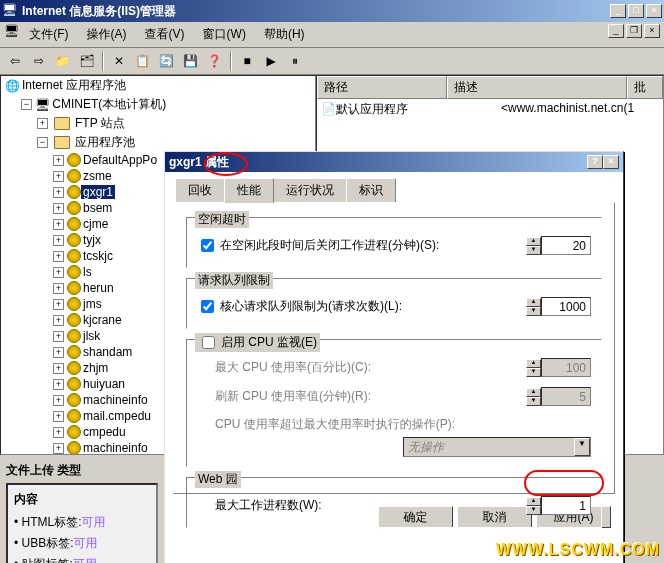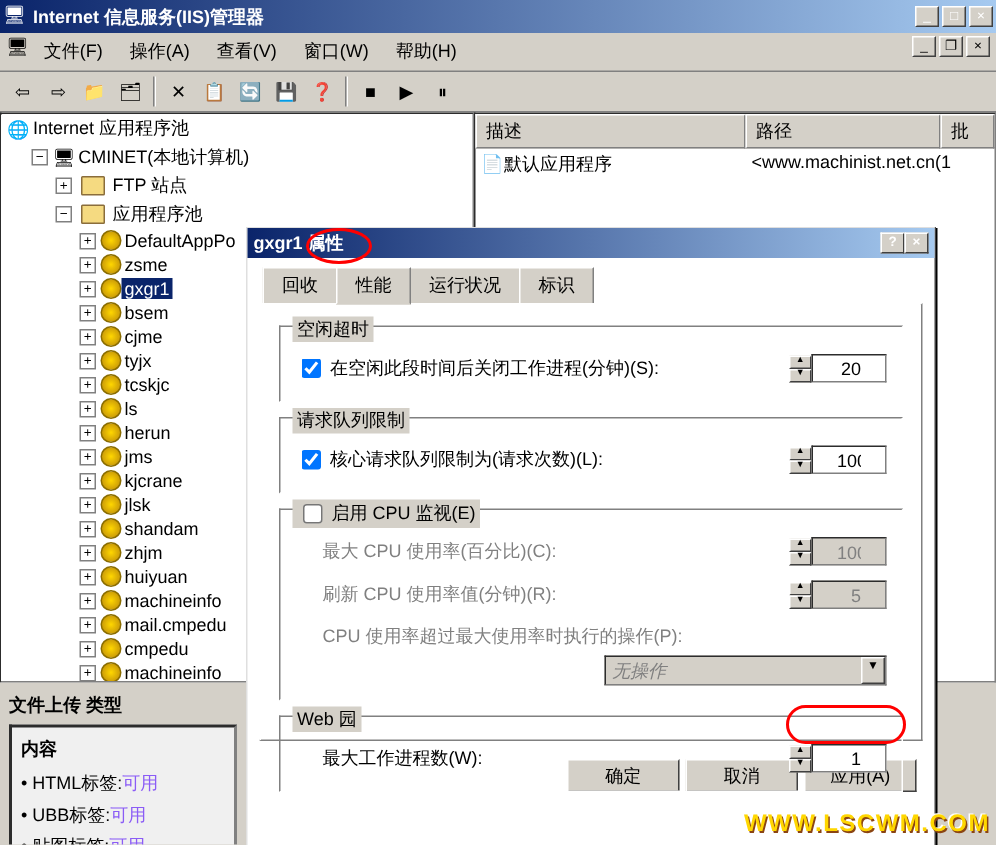--- a/index.html
+++ b/index.html
@@ -38,21 +38,21 @@
 .tab { padding: 3px 12px; background: #d4d0c8; border: 1px solid; border-color: #fff #808080 #808080 #fff; border-bottom: none; margin-right: -1px; cursor: pointer; position: relative; }
 .tab.active { border-bottom: 1px solid #d4d0c8; z-index: 2; margin-bottom: -1px; }
 .tabpanel { border: 1px solid; border-color: #fff #808080 #808080 #fff; margin: 0 8px 6px; padding: 14px 12px; height: 292px; position: relative; }
 .groupbox { border: 1px solid; border-color: #808080 #fff #fff #808080; position: relative; padding: 18px 10px 12px; margin-bottom: 10px; }
 .groupbox::before { content: attr(data-label); position: absolute; top: -7px; left: 8px; background: #d4d0c8; padding: 0 3px; }
 .row { display: flex; align-items: center; }
 .cb { width: 13px; height: 13px; margin-right: 6px; }
 .label { flex: 1; }
 .label.disabled { color: #808080; }
 .spinner { display: flex; align-items: center; }
-.spin-input { width: 50px; height: 19px; border: 1px inset #808080; background: white; text-align: right; padding: 0 16px; }
+.spin-input { width: 50px; height: 19px; border: 1px inset #808080; background: white; text-align: right; padding: 0 4px; }
 .spin-input:disabled { background: #d4d0c8; color: #808080; }
 .spin-btns { display: flex; flex-direction: column; }
 .spin-btn { width: 15px; height: 9px; border: 1px solid; border-color: #fff #404040 #404040 #fff; background: #d4d0c8; font-size: 6px; line-height: 5px; text-align: center; cursor: pointer; }
 .combo { width: 188px; height: 20px; border: 1px inset #808080; background: #d4d0c8; display: flex; align-items: center; }
 .combo span { flex: 1; padding: 0 4px; color: #808080; font-style: italic; }
 .combo-btn { width: 16px; height: 18px; border: 1px solid; border-color: #fff #404040 #404040 #fff; background: #d4d0c8; font-size: 8px; text-align: center; cursor: pointer; }
 .dlg-btns { display: flex; justify-content: flex-end; gap: 4px; padding: 6px 12px; }
 .btn { width: 75px; height: 22px; border: 1px solid; border-color: #fff #404040 #404040 #fff; background: #d4d0c8; cursor: pointer; }
 .bottompanel { position: absolute; left: 6px; top: 458px; width: 152px; }
 .panel-title { font-weight: bold; padding: 4px 0; }
@@ -218,22 +218,22 @@
         <span class="tree-label">cmpedu</span>
       </div>
     <div class="tree-item indent3">
         <div class="tree-toggle">+</div>
         <div class="gear"></div>
         <span class="tree-label">machineinfo</span>
       </div>
   </div>
   <div class="listpane">
     <div class="listheader">
+      <div class="listcol" style="width:130px">路径</div>
       <div class="listcol" style="width:180px">描述</div>
-      <div class="listcol" style="width:130px">路径</div>
       <div class="listcol" style="flex:1">批</div>
     </div>
     <div class="listrow">
       <span style="width:180px"><span>📄</span><span>默认应用程序</span></span>
       <span style="width:130px">&lt;www.machinist.net.cn(1</span>
     </div>
   </div>
 </div>
 
 <div class="dialog">

